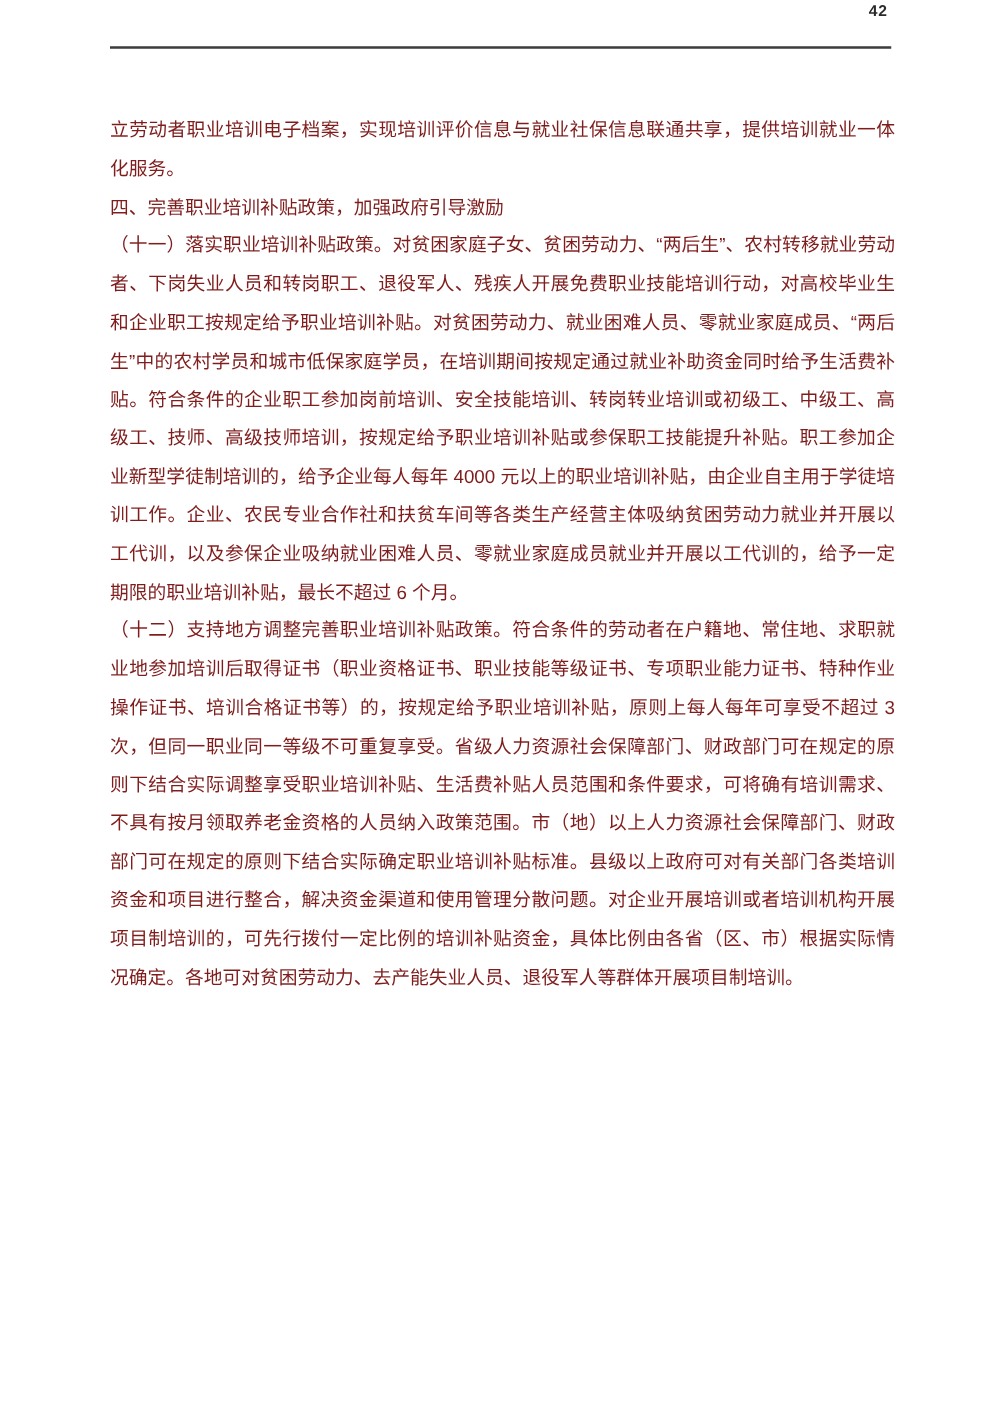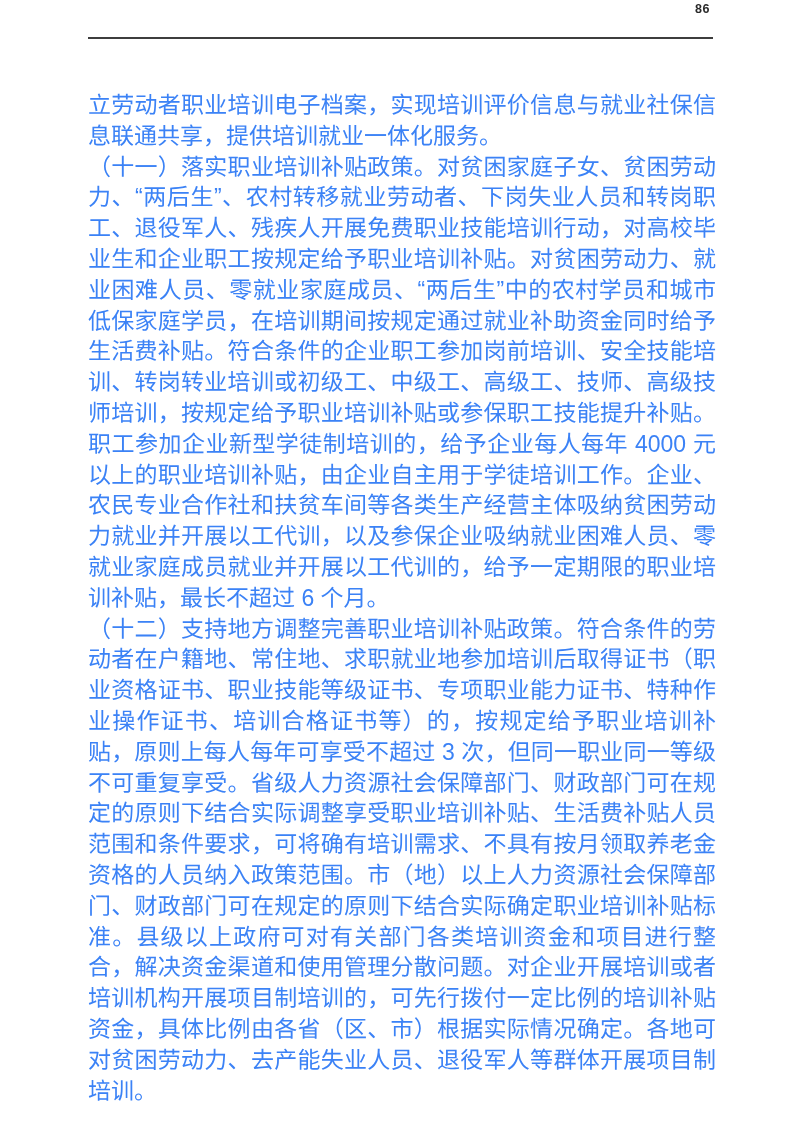--- a/index.html
+++ b/index.html
@@ -30,44 +30,45 @@
     left: 88px;
     width: 625px;
     height: 2px;
     background: #3d3d3d;
   }
   .content {
     position: absolute;
     top: 90px;
     left: 88px;
     width: 628px;
-    color: #3b82f6;
-    font-size: 23px;
+    color: #7f1d1d;
+    font-size: 15px;
     line-height: 30.8px;
     text-align: justify;
     text-justify: inter-character;
     word-break: break-all;
   }
   .content p {
     margin: 0;
     padding: 0;
   }
   .section-heading {
     
     font-weight: 400;
   }
 </style>
 </head>
 <body>
 
 <div class="page">
 
-  <span class="page-number">86</span>
+  <span class="page-number">42</span>
 
   <div class="header-rule"></div>
 
   <div class="content">
     <p>立劳动者职业培训电子档案，实现培训评价信息与就业社保信息联通共享，提供培训就业一体化服务。</p>
+    <p class="section-heading">四、完善职业培训补贴政策，加强政府引导激励</p>
     <p>（十一）落实职业培训补贴政策。对贫困家庭子女、贫困劳动力、“两后生”、农村转移就业劳动者、下岗失业人员和转岗职工、退役军人、残疾人开展免费职业技能培训行动，对高校毕业生和企业职工按规定给予职业培训补贴。对贫困劳动力、就业困难人员、零就业家庭成员、“两后生”中的农村学员和城市低保家庭学员，在培训期间按规定通过就业补助资金同时给予生活费补贴。符合条件的企业职工参加岗前培训、安全技能培训、转岗转业培训或初级工、中级工、高级工、技师、高级技师培训，按规定给予职业培训补贴或参保职工技能提升补贴。职工参加企业新型学徒制培训的，给予企业每人每年 4000 元以上的职业培训补贴，由企业自主用于学徒培训工作。企业、农民专业合作社和扶贫车间等各类生产经营主体吸纳贫困劳动力就业并开展以工代训，以及参保企业吸纳就业困难人员、零就业家庭成员就业并开展以工代训的，给予一定期限的职业培训补贴，最长不超过 6 个月。</p>
     <p>（十二）支持地方调整完善职业培训补贴政策。符合条件的劳动者在户籍地、常住地、求职就业地参加培训后取得证书（职业资格证书、职业技能等级证书、专项职业能力证书、特种作业操作证书、培训合格证书等）的，按规定给予职业培训补贴，原则上每人每年可享受不超过 3 次，但同一职业同一等级不可重复享受。省级人力资源社会保障部门、财政部门可在规定的原则下结合实际调整享受职业培训补贴、生活费补贴人员范围和条件要求，可将确有培训需求、不具有按月领取养老金资格的人员纳入政策范围。市（地）以上人力资源社会保障部门、财政部门可在规定的原则下结合实际确定职业培训补贴标准。县级以上政府可对有关部门各类培训资金和项目进行整合，解决资金渠道和使用管理分散问题。对企业开展培训或者培训机构开展项目制培训的，可先行拨付一定比例的培训补贴资金，具体比例由各省（区、市）根据实际情况确定。各地可对贫困劳动力、去产能失业人员、退役军人等群体开展项目制培训。</p>
   </div>
 
 </div>
 
 </body></html>

